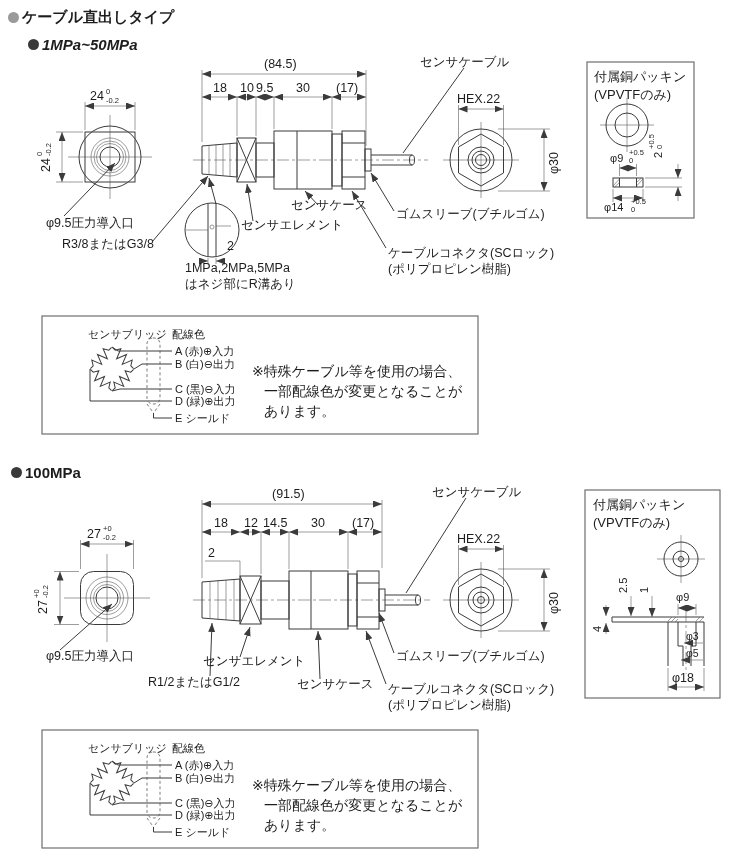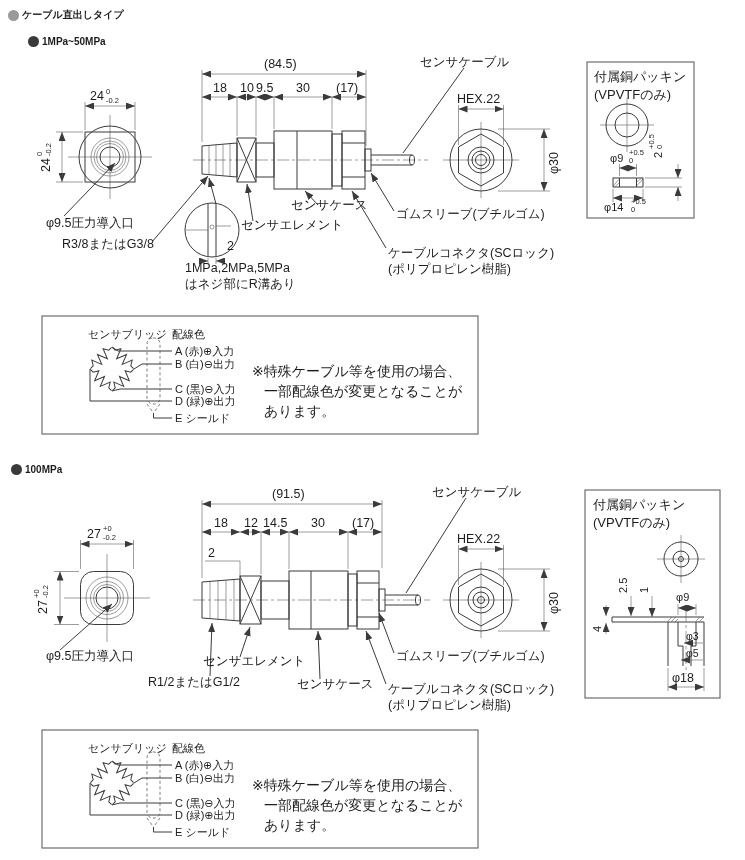--- a/index.html
+++ b/index.html
@@ -1,18 +1,18 @@
 <!DOCTYPE html>
 <html><head>
 <meta charset="utf-8">
 <style>
   html,body{margin:0;padding:0;background:#ffffff;}
   #canvas{position:relative;width:745px;height:860px;background:#fff;overflow:hidden;
           font-family:"Liberation Sans","DejaVu Sans",sans-serif;color:#1d1d1d;}
-  .hd{position:absolute;font-weight:bold;font-size:10px;white-space:nowrap;display:flex;align-items:center;gap:3px;}
+  .hd{position:absolute;font-weight:bold;font-size:15px;white-space:nowrap;display:flex;align-items:center;gap:3px;}
   .blt{display:inline-block;width:11px;height:11px;border-radius:50%;}
   .blt.gray{background:#9a9a9a;}
   .blt.dark{background:#3a3a3a;}
   svg{position:absolute;overflow:visible;}
   svg text{font-family:"Liberation Sans","DejaVu Sans",sans-serif;fill:#1d1d1d;}
   .ln{fill:none;stroke:#3b3b3b;stroke-width:1;}
   .tn{fill:none;stroke:#5a5a5a;stroke-width:0.6;}
   .cl{fill:none;stroke:#5a5a5a;stroke-width:0.6;stroke-dasharray:12 3 3 3;}
   .dsh{fill:none;stroke:#5a5a5a;stroke-width:0.8;stroke-dasharray:3 2.5;}
   .bx{fill:none;stroke:#6e6e6e;stroke-width:1.2;}
@@ -21,21 +21,21 @@
 </style>
 </head>
 <body>
 
 <div id="canvas">
 
   <div class="hd" style="left:8px;top:8px;">
     <span class="blt gray"></span>
     <span>ケーブル直出しタイプ</span>
   </div>
-  <div class="hd" style="left:28px;top:36px;">
+  <div class="hd" style="left:28px;top:36px;font-style:italic;">
     <span class="blt dark"></span>
     <span>1MPa~50MPa</span>
   </div>
   <div class="hd" style="left:11px;top:464px;">
     <span class="blt dark"></span>
     <span>100MPa</span>
   </div>
 
   <svg style="left:0;top:50px;" width="745" height="250" viewBox="0 0 745 250">
     <defs>

